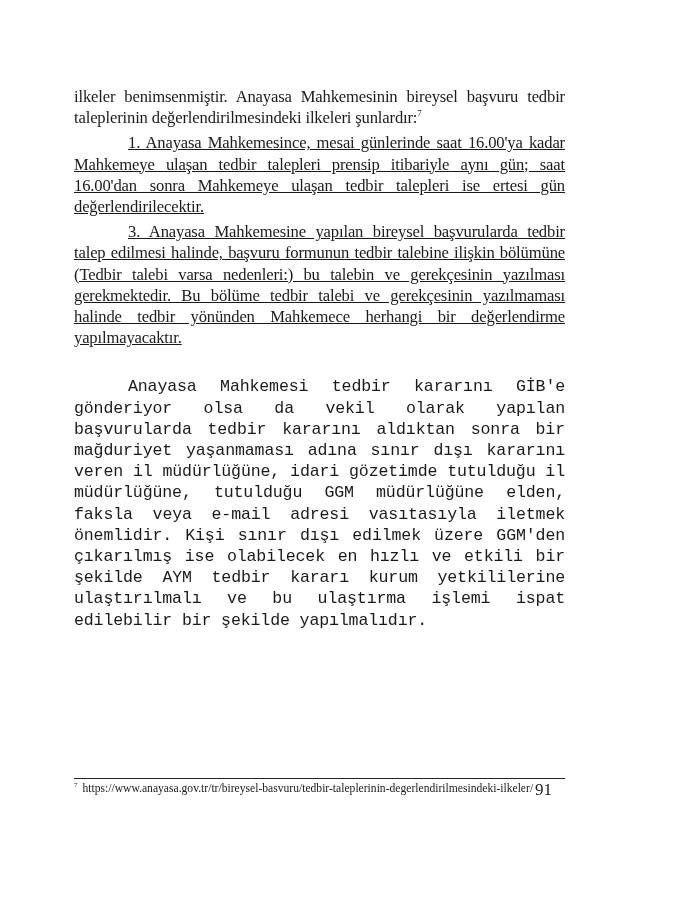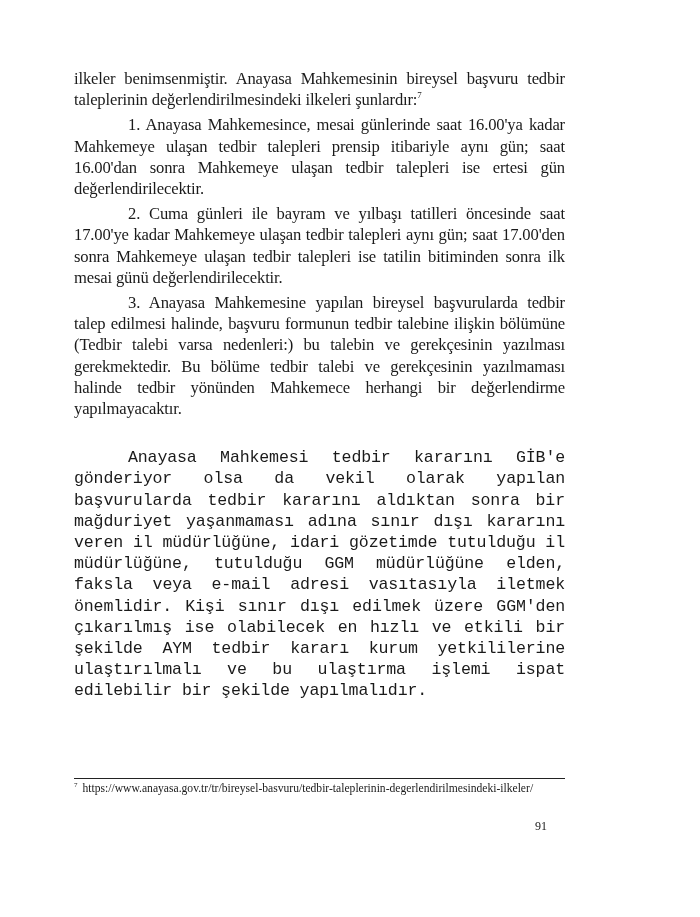--- a/index.html
+++ b/index.html
@@ -11,36 +11,37 @@
       width: 700px;
       height: 917px;
       position: relative;
       overflow: hidden;
       font-family: "Liberation Serif", "DejaVu Serif", serif;
       color: #1a1a1a;
     }
     .page {
       position: absolute;
       left: 74px;
-      top: 68px;
+      top: 86px;
       width: 491px;
     }
     .para {
       font-size: 16.6px;
       line-height: 21.2px;
       text-align: justify;
       margin: 0;
       letter-spacing: -0.15px;
     }
     .para.first {
       margin-bottom: 4px;
     }
     .para.item {
       text-indent: 54px;
       margin-bottom: 4px;
+      text-decoration: underline;
     }
     .para.closing {
       text-indent: 54px;
       margin-top: 28px;
       font-family: Liberation Mono, monospace;
     }
     .fn-ref {
       font-size: 9px;
       vertical-align: super;
       line-height: 0;
@@ -65,33 +66,32 @@
     }
     .footnote .fn-num {
       font-size: 7px;
       vertical-align: super;
       line-height: 0;
       margin-right: 5px;
     }
     .page-number {
       position: absolute;
       left: 535px;
-      top: 816px;
-      font-size: 12px;
+      top: 780px;
+      font-size: 17px;
       line-height: 20px;
     }
   </style>
 </head>
 <body>
 
 <div class="page">
   <p class="para first"><span>ilkeler benimsenmiştir. Anayasa Mahkemesinin bireysel başvuru tedbir taleplerinin değerlendirilmesindeki ilkeleri şunlardır:</span><span class="fn-ref">7</span></p>
 
   <p class="para item">1. Anayasa Mahkemesince, mesai günlerinde saat 16.00'ya kadar Mahkemeye ulaşan tedbir talepleri prensip itibariyle aynı gün; saat 16.00'dan sonra Mahkemeye ulaşan tedbir talepleri ise ertesi gün değerlendirilecektir.</p>
-  <p class="para item">2. Cuma günleri ile bayram ve yılbaşı tatilleri öncesinde saat 17.00'ye kadar Mahkemeye ulaşan tedbir talepleri aynı gün; saat 17.00'den sonra Mahkemeye ulaşan tedbir talepleri ise tatilin bitiminden sonra ilk mesai günü değerlendirilecektir.</p>
   <p class="para item">3. Anayasa Mahkemesine yapılan bireysel başvurularda tedbir talep edilmesi halinde, başvuru formunun tedbir talebine ilişkin bölümüne (Tedbir talebi varsa nedenleri:) bu talebin ve gerekçesinin yazılması gerekmektedir. Bu bölüme tedbir talebi ve gerekçesinin yazılmaması halinde tedbir yönünden Mahkemece herhangi bir değerlendirme yapılmayacaktır.</p>
 
   <p class="para closing">Anayasa Mahkemesi tedbir kararını GİB'e gönderiyor olsa da vekil olarak yapılan başvurularda tedbir kararını aldıktan sonra bir mağduriyet yaşanmaması adına sınır dışı kararını veren il müdürlüğüne, idari gözetimde tutulduğu il müdürlüğüne, tutulduğu GGM müdürlüğüne elden, faksla veya e-mail adresi vasıtasıyla iletmek önemlidir. Kişi sınır dışı edilmek üzere GGM'den çıkarılmış ise olabilecek en hızlı ve etkili bir şekilde AYM tedbir kararı kurum yetkililerine ulaştırılmalı ve bu ulaştırma işlemi ispat edilebilir bir şekilde yapılmalıdır.</p>
 </div>
 
 <div class="footnote-rule"></div>
 
 <p class="footnote"><span class="fn-num">7</span><span>https://www.anayasa.gov.tr/tr/bireysel-basvuru/tedbir-taleplerinin-degerlendirilmesindeki-ilkeler/</span></p>
 
 <div class="page-number">91</div>

